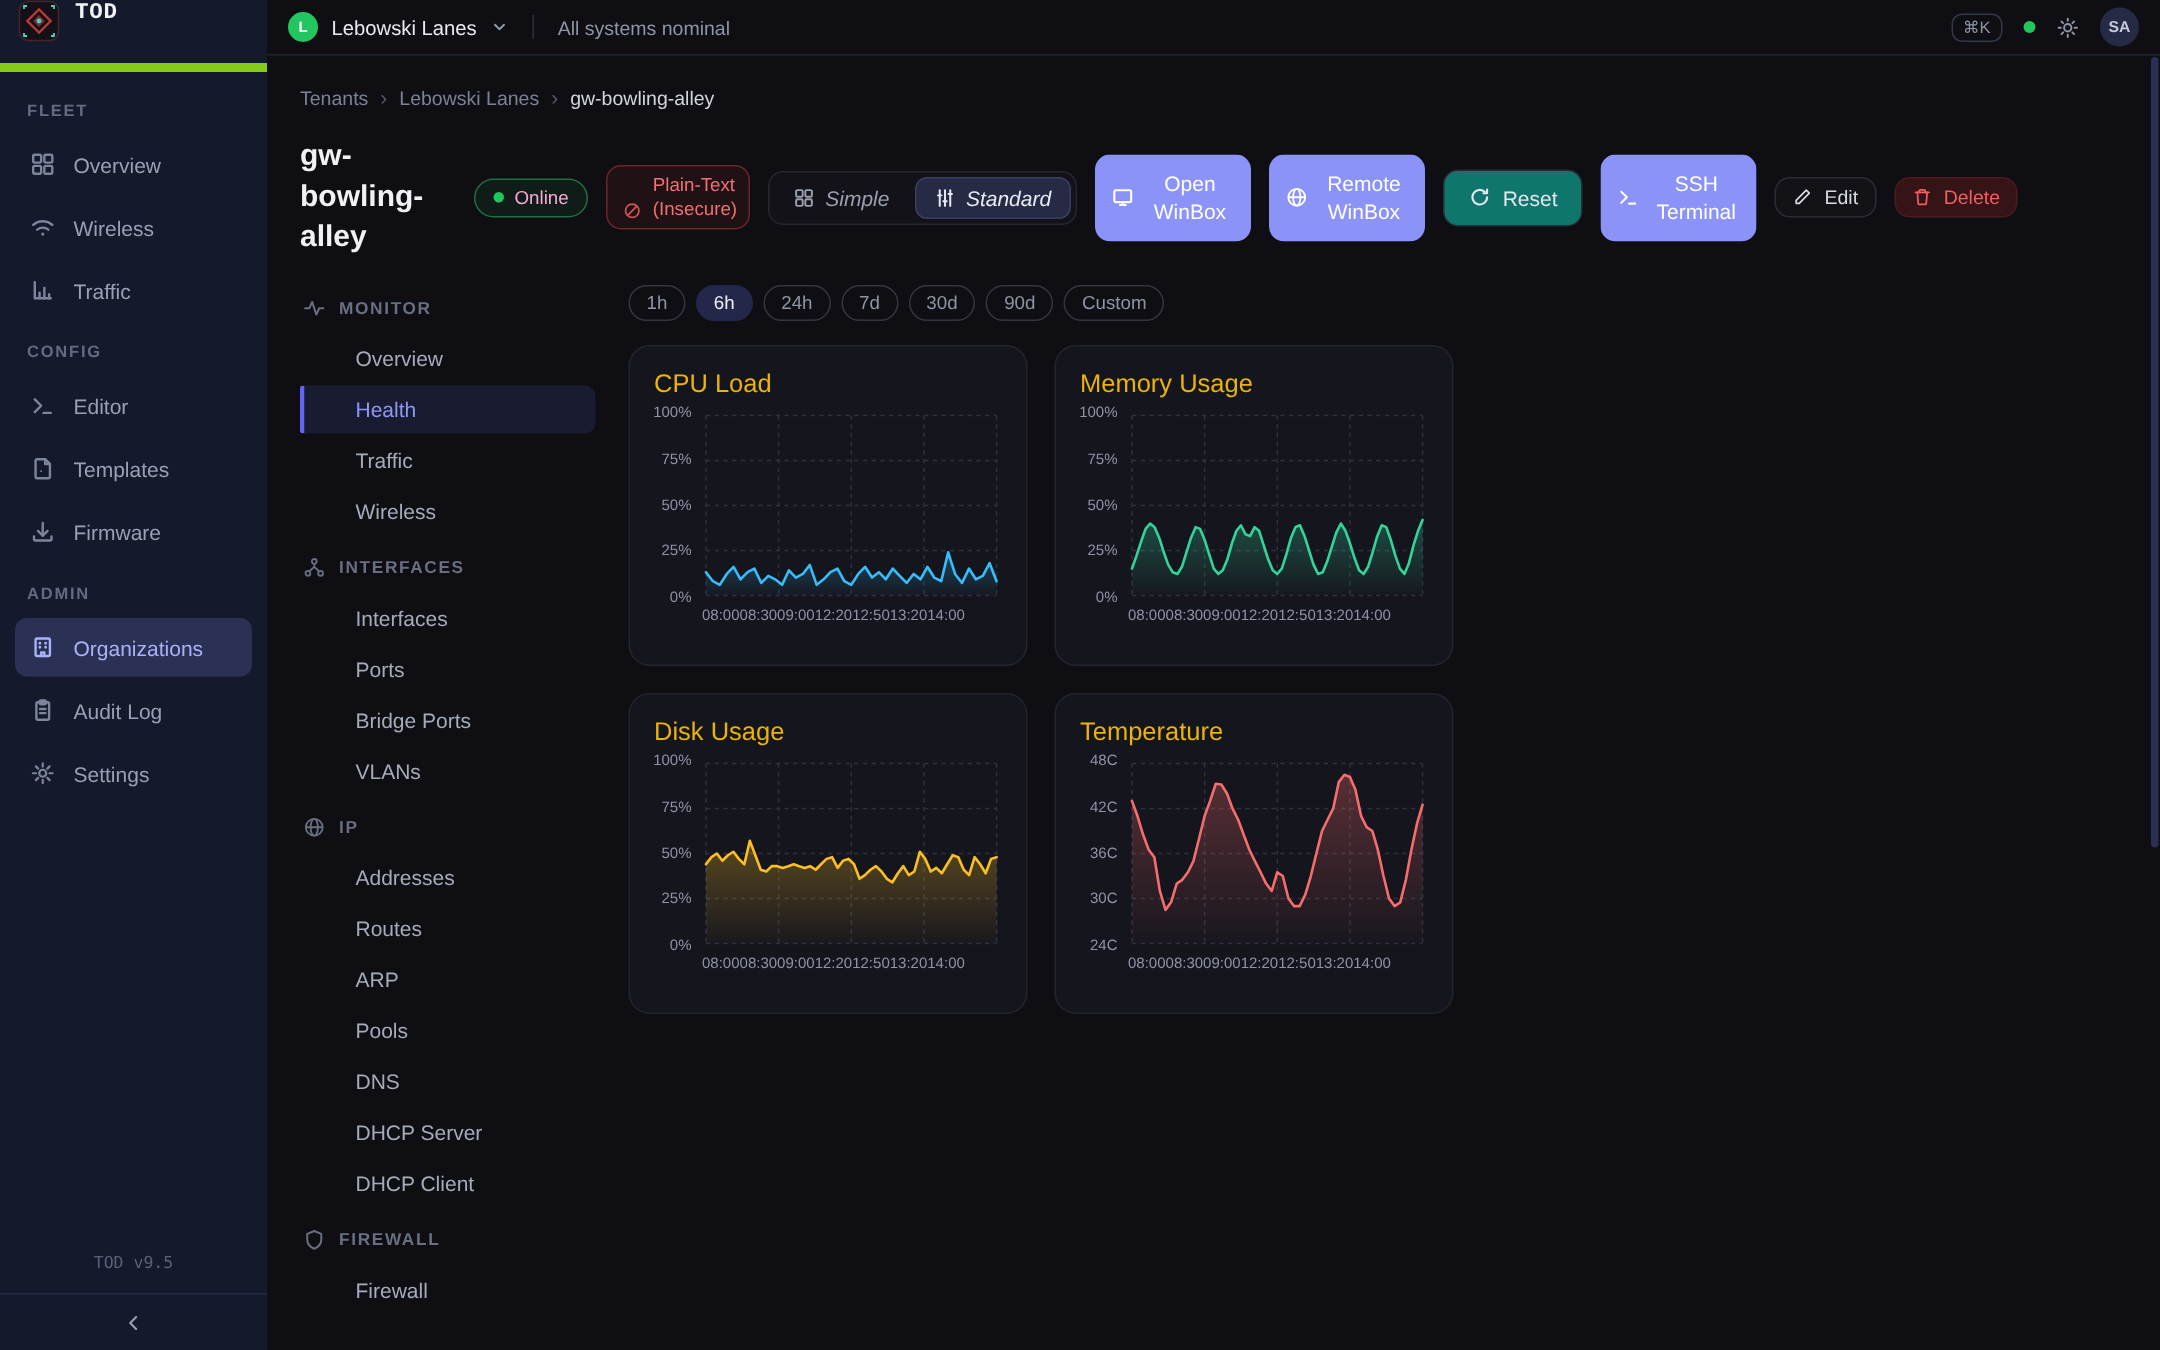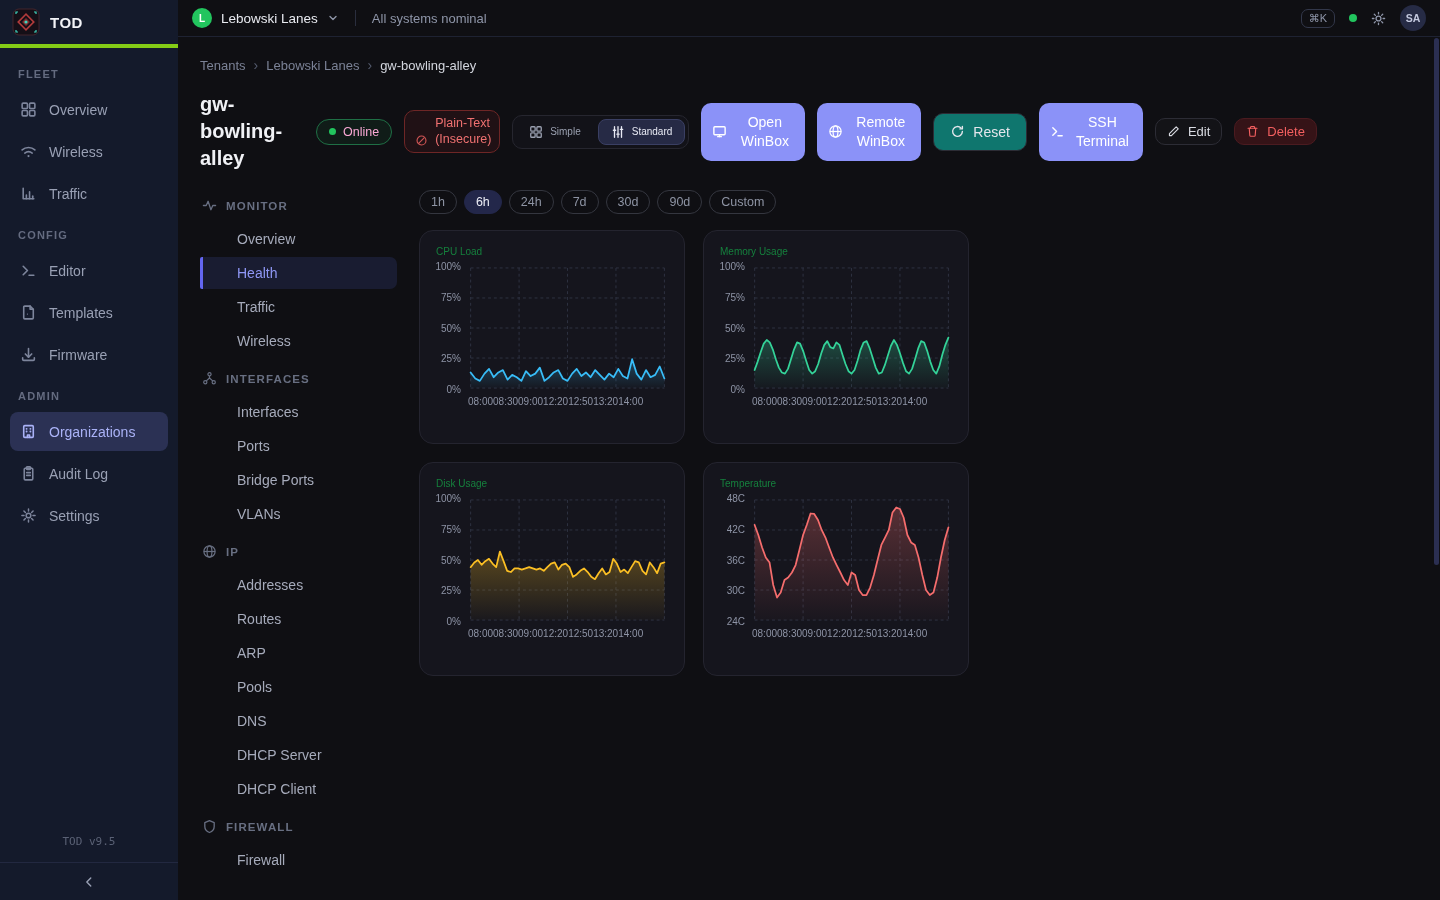--- a/index.html
+++ b/index.html
@@ -2,21 +2,21 @@
 <html><head>
 <meta charset="utf-8">
 <style>
   * { margin:0; padding:0; box-sizing:border-box; }
   html,body { width:1440px; height:900px; overflow:hidden; background:#0f0f13; font-family:"Liberation Sans", sans-serif; color:#d5d8e0; }
   svg { display:block; }
   .app { display:flex; width:100%; height:100%; }
 
   
   .sidebar { width:178px; background:#141a2b; display:flex; flex-direction:column; flex-shrink:0; }
-  .sidebar-header { height:48px; display:flex; align-items:center; gap:10px; padding:0 12px; border-bottom:4px solid #84cc16; }
+  .sidebar-header { height:48px; display:flex; align-items:flex-start; gap:10px; padding:0 12px; border-bottom:6px solid #84cc16;font-family:Liberation Mono, monospace; }
   .brand { font-size:15px; font-weight:700; color:#f2f3f7; letter-spacing:.5px; }
   .snav { padding:14px 10px 0 10px; }
   .snav-section { font-size:11px; font-weight:700; letter-spacing:1.2px; color:#646b80; margin:16px 8px 10px 8px; }
   .snav-section:first-child { margin-top:6px; }
   .snav-item { display:flex; align-items:center; gap:12px; padding:11px 10px; margin-bottom:3px; border-radius:8px; color:#99a0b4; font-size:14px; cursor:pointer; }
   .snav-item .icon { color:#7d859c; display:flex; }
   .snav-item.active { background:#2b3154; color:#aab2f7; }
   .snav-item.active .icon { color:#aab2f7; }
   .sidebar-footer { margin-top:auto; }
   .version { text-align:center; font-family:"DejaVu Sans Mono", monospace; font-size:11px; color:#5a6175; padding:14px 0; }
@@ -44,21 +44,21 @@
 
   .page-header { display:flex; align-items:center; gap:12px; margin-top:18px; }
   .device-title { width:104px; font-size:20px; font-weight:600; color:#f0f1f5; line-height:1.35; flex-shrink:0; }
   .badge { display:inline-flex; align-items:center; gap:7px; border-radius:999px; font-size:12.5px; padding:5px 12px; }
   .badge-online { border:1px solid #1f6f45; background:rgba(34,197,94,.08); color:#f9a8d4; }
   .dot-online { width:7px; height:7px; border-radius:50%; background:#22c55e; }
   .badge-insecure { border:1px solid #6e2626; background:rgba(190,40,40,.10); color:#f07171; max-width:96px; border-radius:10px; line-height:1.25; padding:5px 10px;align-items:flex-end; }
   .badge-insecure .icon { color:#d05555; flex-shrink:0; }
 
   .seg-group { display:flex; align-items:center; gap:4px; background:#121218; border:1px solid #26262f; border-radius:10px; padding:3px; }
-  .seg-btn { display:flex; align-items:center; gap:7px; font-size:10px; color:#9aa0b0; padding:5px 12px; border-radius:8px; cursor:pointer; background:transparent; border:1px solid transparent; }
+  .seg-btn { display:flex; align-items:center; gap:7px; font-size:14px; color:#9aa0b0; padding:5px 12px; border-radius:8px; cursor:pointer; background:transparent; border:1px solid transparent;font-style:italic; }
   .seg-btn.active { background:#262a45; border-color:#3a3f63; color:#e8eaf4; }
 
   .btn { display:flex; align-items:center; justify-content:center; gap:8px; border-radius:10px; cursor:pointer; font-size:13.5px; border:1px solid transparent; }
   .btn-primary { background:#8b92f8; color:#fff; width:104px; min-height:58px; padding:8px 10px; font-size:14px; }
   .btn-primary .txt { width:64px; text-align:center; line-height:1.3; }
   .btn-outline { background:#0f766e; border-color:#2c2c35; color:#e4e6ec; padding:10px 16px; font-size:14px; }
   .btn-small { background:#131317; border-color:#2c2c35; color:#d9dbe2; padding:5px 11px; font-size:13px; }
   .btn-danger { background:#351317; border-color:#4b1b20; color:#f25f5f; padding:5px 11px; font-size:13px; }
 
   .host-line { margin-top:10px; font-family:"DejaVu Sans Mono", monospace; font-size:13px; color:#8b92a6; }
@@ -73,21 +73,21 @@
   .subnav-item.active { background:#191c31; color:#8f97f5; border-left-color:#6366f1; border-top-left-radius:2px; border-bottom-left-radius:2px; }
 
   
   .charts-col { width:550px; }
   .time-pills { display:flex; gap:7px; margin-bottom:16px; }
   .pill { border:1px solid #34363f; border-radius:999px; color:#8e94a4; font-size:12.5px; padding:4px 11px; background:transparent; cursor:pointer; }
   .pill.active { background:#23274a; border-color:#23274a; color:#eceef6; }
 
   .charts-grid { display:grid; grid-template-columns:266px 266px; gap:18px 18px; }
   .chart-card { background:#15151d; border:1px solid #24242f; border-radius:14px; padding:15px 16px 12px 16px; height:214px; }
-  .chart-title { font-size:10px; color:#15803d; margin-bottom:9px; }
+  .chart-title { font-size:17px; color:#eab308; margin-bottom:9px; }
   .chart-body { display:flex; }
   .y-axis { width:32px; height:134px; margin-top:-5px; display:flex; flex-direction:column; justify-content:space-between; align-items:flex-end; padding-right:7px; font-size:10px; color:#8e94a6; flex-shrink:0; }
   .plot-wrap { flex:1; }
   .x-axis { display:flex; justify-content:flex-start; font-size:10px; color:#8e94a6; margin-top:6px; }
 
   .scrollbar-thumb { position:fixed; right:1px; top:38px; width:5px; height:527px; border-radius:3px; background:#2b2f52; }
 </style>
 </head>
 <body>
 

